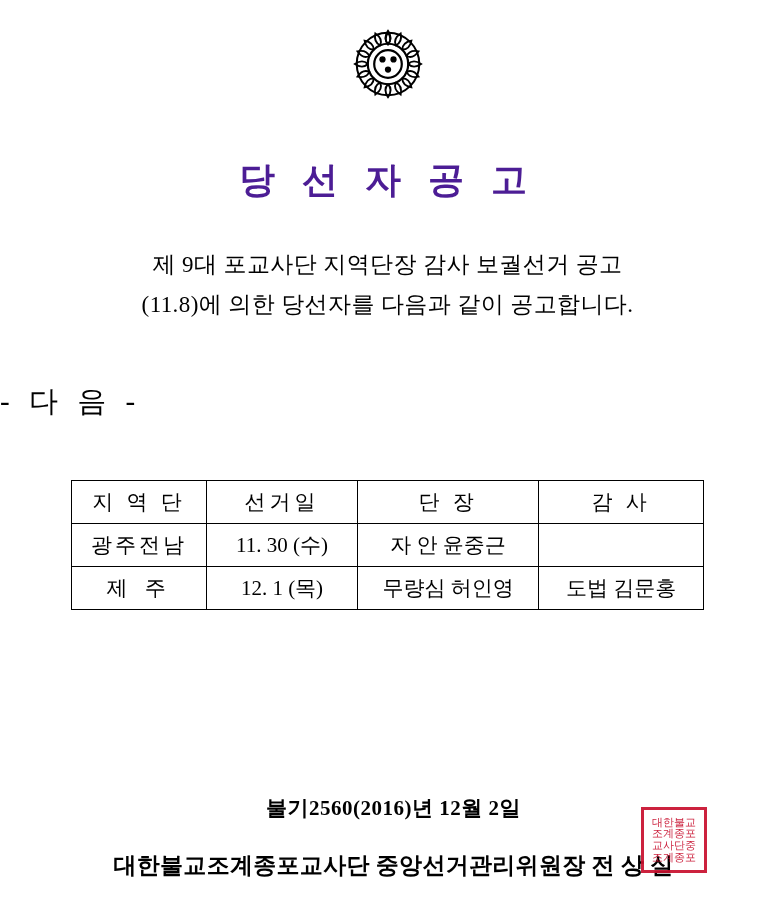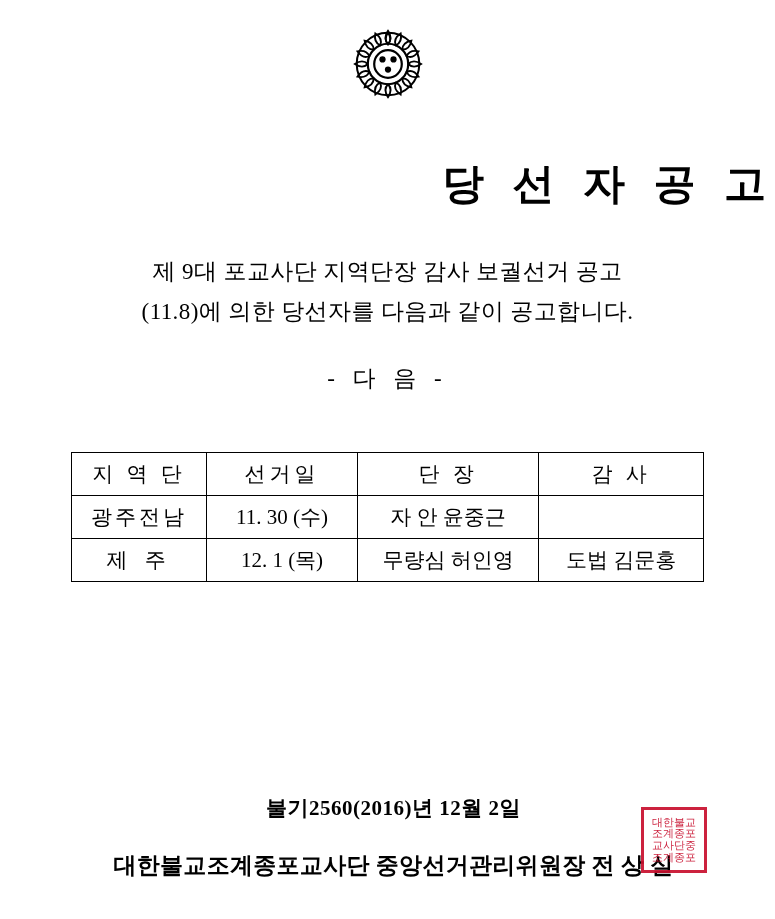--- a/index.html
+++ b/index.html
@@ -29,50 +29,50 @@
     text-align: center;
     padding-top: 18px;
   }
   .emblem {
     display: inline-block;
     line-height: 0;
   }
 
   
   .doc-title {
-    text-align: right;
-    font-size: 42px;
+    text-align: center;
+    font-size: 36px;
     font-weight: bold;
     letter-spacing: 9px;
     margin-top: 42px;
-    color: #000000;
+    color: #4c1d95;
   }
 
   
   .body-block {
     margin: 40px auto 0 auto;
     width: 600px;
     text-align: center;
     font-size: 23px;
     line-height: 1.75;
     letter-spacing: 0.4px;
   }
   .body-line {
     white-space: nowrap;
   }
   .body-line.first {
     text-indent: 0;
   }
 
   
   .next-marker {
-    text-align: center;
-    font-size: 23px;
+    text-align: left;
+    font-size: 29px;
     letter-spacing: 6px;
-    margin-top: 30px;
+    margin-top: 56px;
   }
 
   
   .table-wrap {
     margin-top: 58px;
     display: flex;
     justify-content: center;
   }
   table.result-table {
     border-collapse: collapse;

